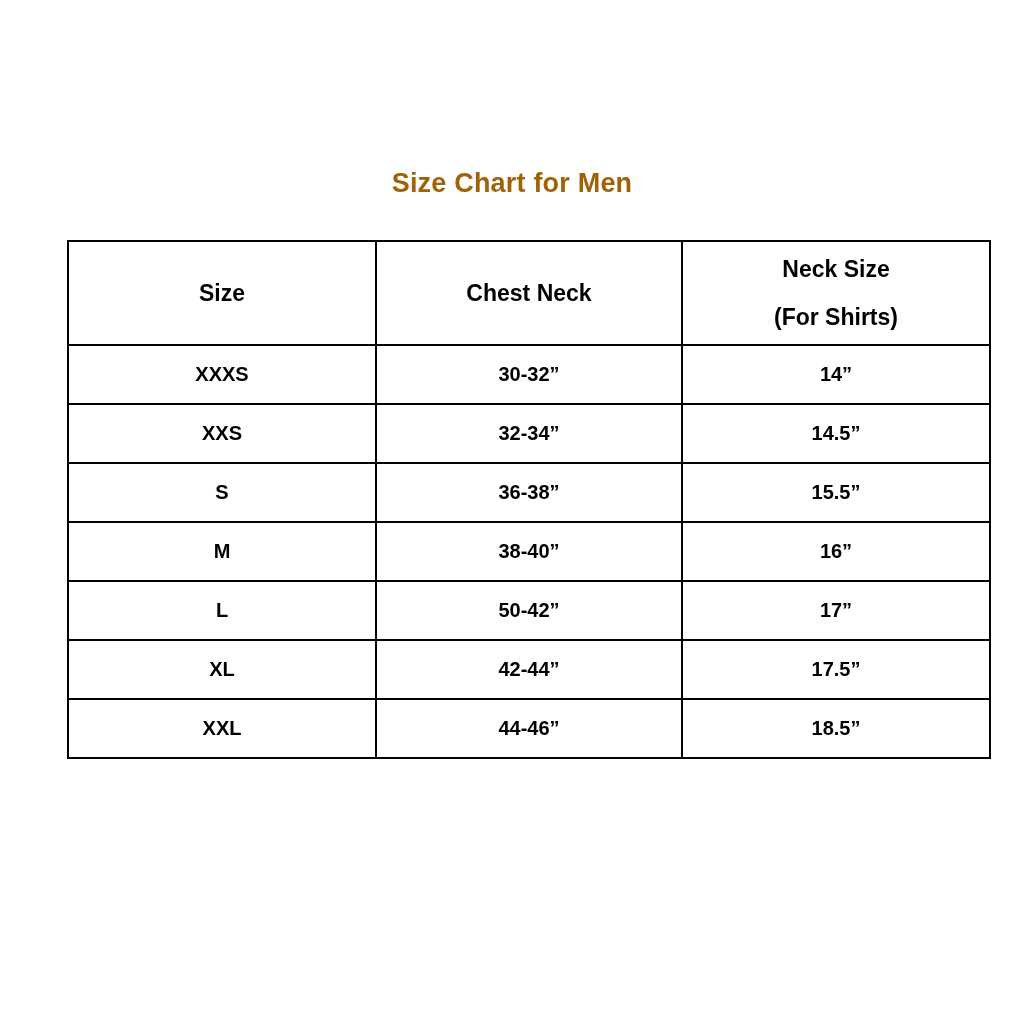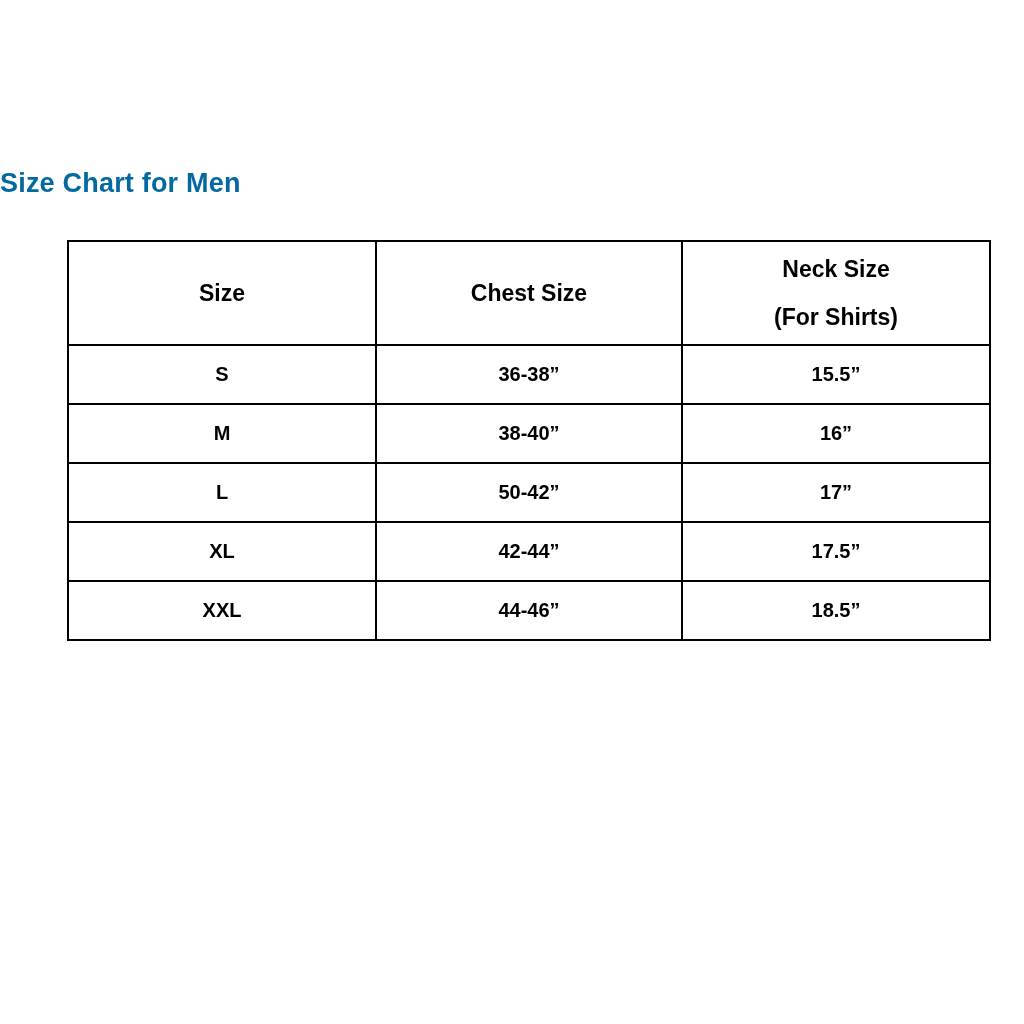--- a/index.html
+++ b/index.html
@@ -21,25 +21,25 @@
     top: 0;
     width: 1024px;
     height: 1024px;
     background: #ffffff;
   }
   .chart-title {
     position: absolute;
     left: 0;
     top: 168px;
     width: 1024px;
-    text-align: left;
+    text-align: center;
     font-size: 27px;
     font-weight: bold;
     letter-spacing: 0.2px;
-    color: #0369a1;
+    color: #a16207;
   }
   .table-wrap {
     position: absolute;
     left: 51px;
     top: 240px;
     width: 922px;
     padding-left: 16px;
   }
   table.size-table {
     border-collapse: collapse;
@@ -92,29 +92,39 @@
         <col class="c1">
         <col class="c2">
         <col class="c3">
       </colgroup>
       <thead>
         <tr>
           <th>
             <span>Size</span>
           </th>
           <th>
-            <span>Chest Size</span>
+            <span>Chest Neck</span>
           </th>
           <th>
             <span>Neck Size</span>
             <span class="sub">(For Shirts)</span>
           </th>
         </tr>
       </thead>
       <tbody>
+        <tr>
+          <td class="size-cell">XXXS</td>
+          <td>30-32”</td>
+          <td>14”</td>
+        </tr>
+        <tr>
+          <td class="size-cell">XXS</td>
+          <td>32-34”</td>
+          <td>14.5”</td>
+        </tr>
         <tr>
           <td class="size-cell">S</td>
           <td>36-38”</td>
           <td>15.5”</td>
         </tr>
         <tr>
           <td class="size-cell">M</td>
           <td>38-40”</td>
           <td>16”</td>
         </tr>

